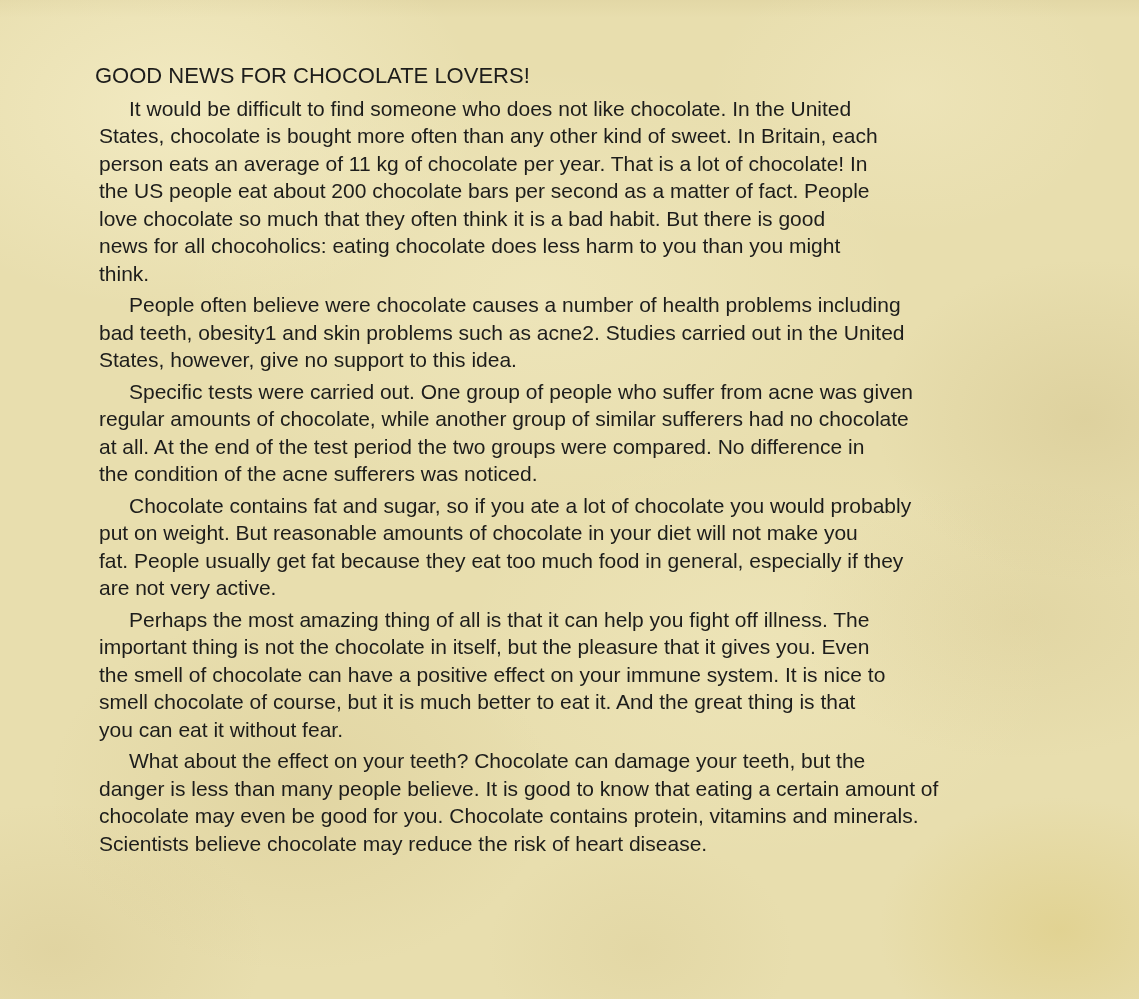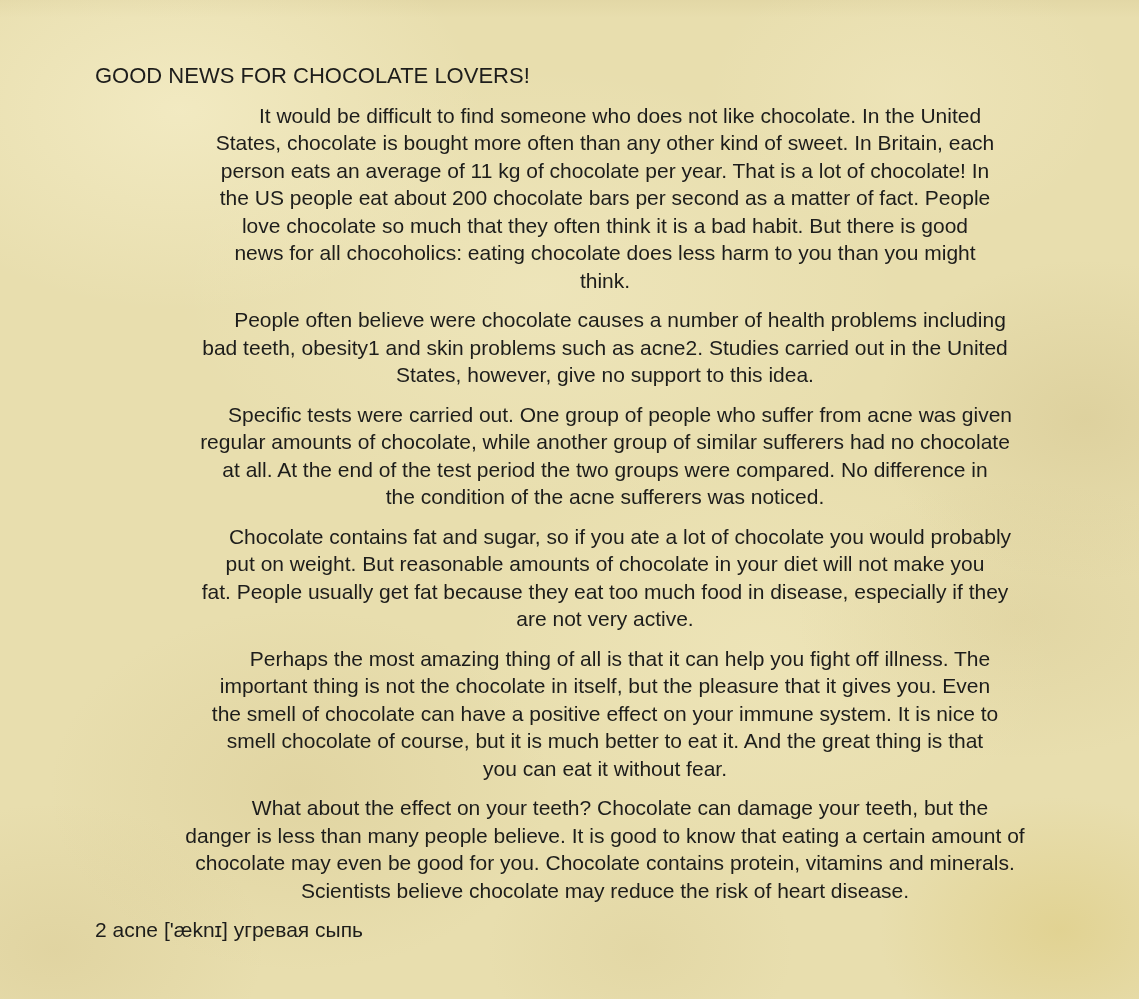--- a/index.html
+++ b/index.html
@@ -37,24 +37,23 @@
     font-size: 21px;
     line-height: 27.5px;
   }
   .title {
     font-size: 22px;
     font-weight: 400;
     line-height: 27.5px;
     margin: 0 0 5px 0;
   }
   .para {
-    margin: 12px;
+    margin: 4px;
     white-space: pre-line;
     text-indent: 30px;
-    text-align: center;
   }
   .footnote {
     margin: 0;
   }
 </style>
 </head>
 <body>
 
 <div class="page">
   <div class="content">
@@ -68,26 +67,25 @@
 think.</p>
     <p class="para">People often believe were chocolate causes a number of health problems including
 bad teeth, obesity1 and skin problems such as acne2. Studies carried out in the United
 States, however, give no support to this idea.</p>
     <p class="para">Specific tests were carried out. One group of people who suffer from acne was given
 regular amounts of chocolate, while another group of similar sufferers had no chocolate
 at all. At the end of the test period the two groups were compared. No difference in
 the condition of the acne sufferers was noticed.</p>
     <p class="para">Chocolate contains fat and sugar, so if you ate a lot of chocolate you would probably
 put on weight. But reasonable amounts of chocolate in your diet will not make you
-fat. People usually get fat because they eat too much food in disease, especially if they
+fat. People usually get fat because they eat too much food in general, especially if they
 are not very active.</p>
     <p class="para">Perhaps the most amazing thing of all is that it can help you fight off illness. The
 important thing is not the chocolate in itself, but the pleasure that it gives you. Even
 the smell of chocolate can have a positive effect on your immune system. It is nice to
 smell chocolate of course, but it is much better to eat it. And the great thing is that
 you can eat it without fear.</p>
     <p class="para">What about the effect on your teeth? Chocolate can damage your teeth, but the
 danger is less than many people believe. It is good to know that eating a certain amount of
 chocolate may even be good for you. Chocolate contains protein, vitamins and minerals.
 Scientists believe chocolate may reduce the risk of heart disease.</p>
-    <div class="footnote">2 acne ['æknɪ] угревая сыпь</div>
   </div>
 </div>
 
 </body></html>

